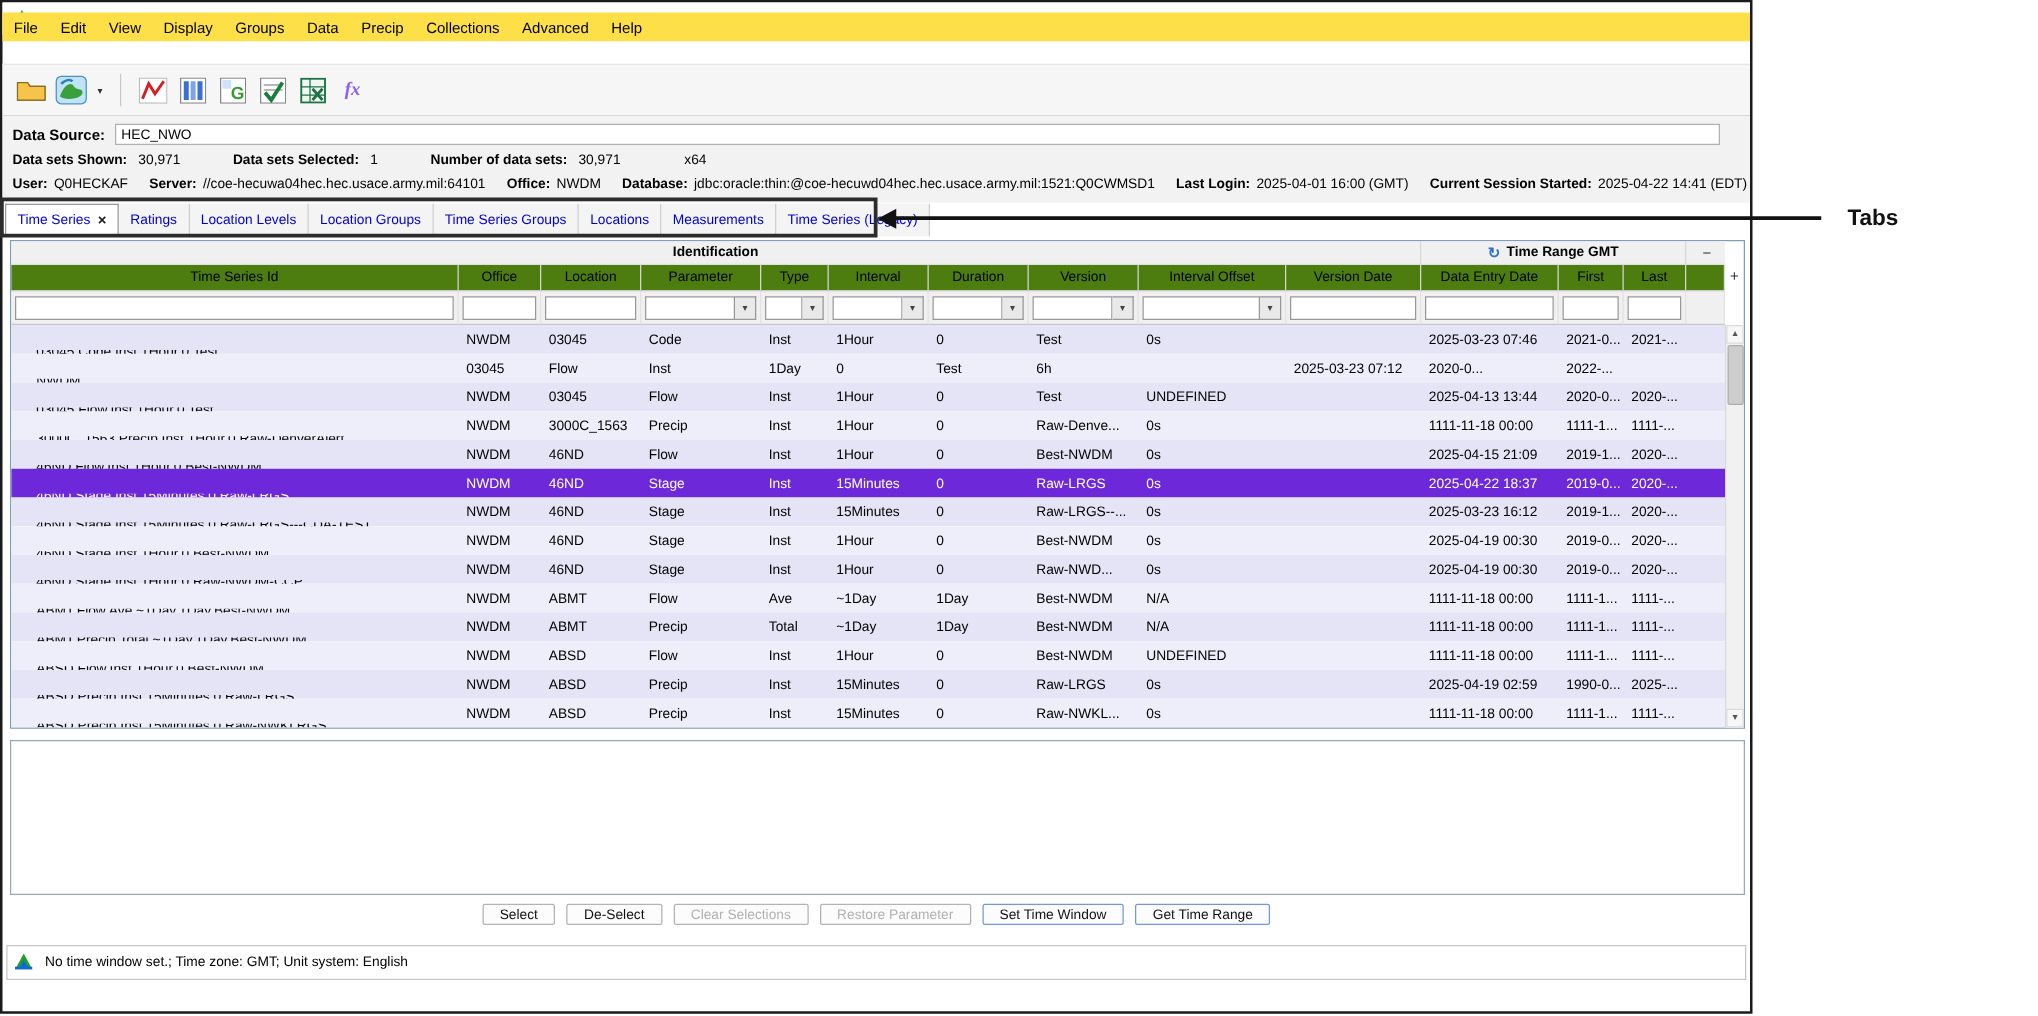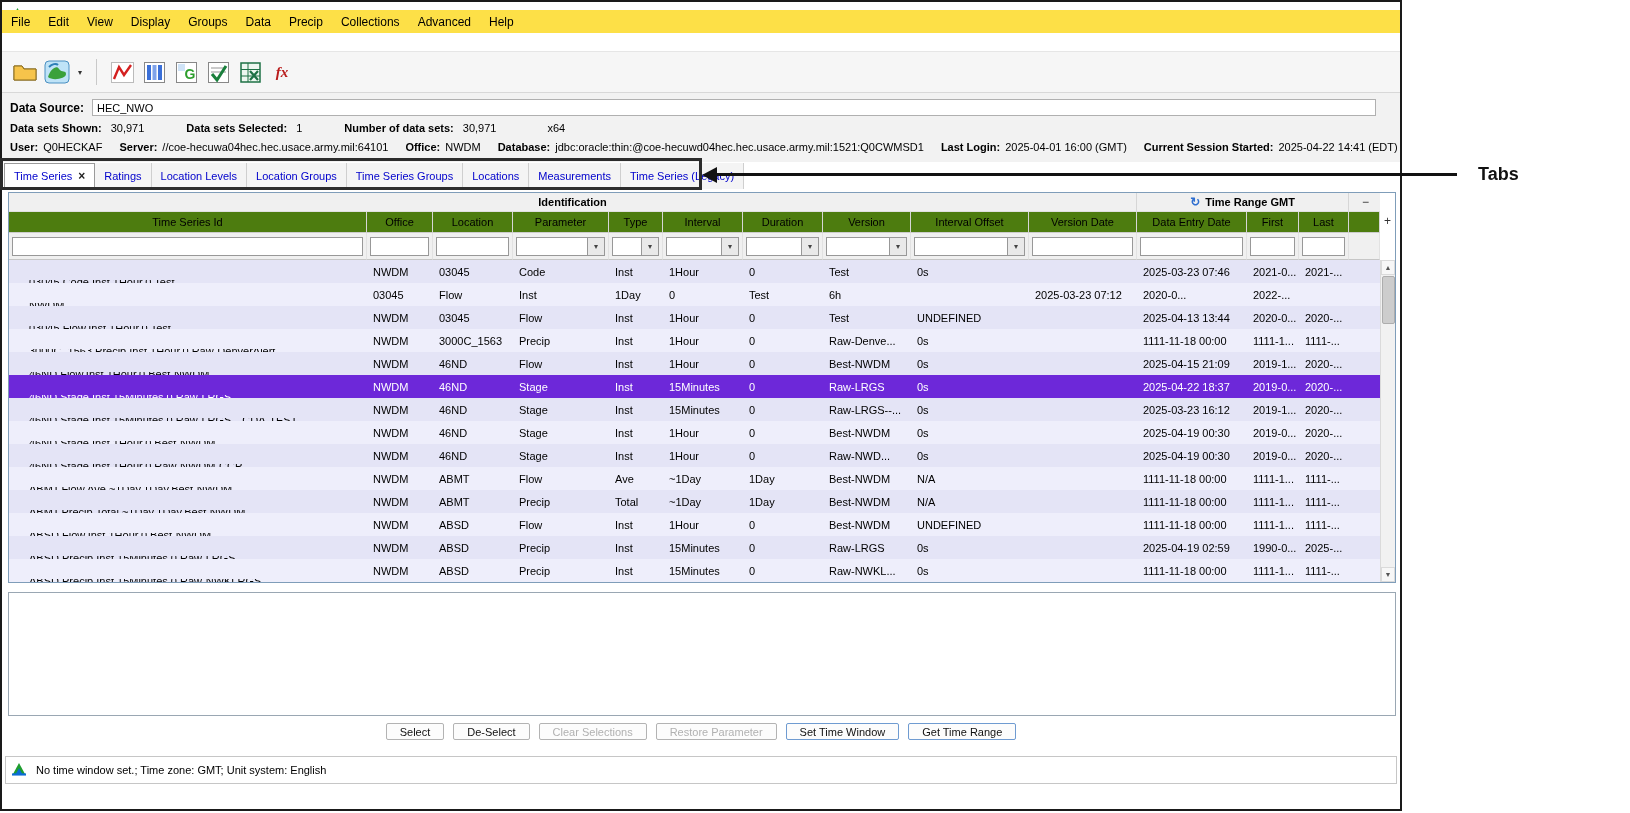--- a/index.html
+++ b/index.html
@@ -15,21 +15,21 @@
   .win-controls { margin-left:auto; display:flex; height:100%; }
   .win-btn { width:46px; height:100%; display:flex; align-items:center; justify-content:center; font-size:13px; color:#111; }
 
   .menubar { position:absolute; left:0; top:8px; width:100%; height:23px; background:#fde047; display:flex; align-items:center; font-size:12px; color:#000; }
   .menu-item { padding:3px 9px; }
 
   .toolbar { position:absolute; left:0; top:49px; width:100%; height:42px; background:#f6f6f6; border-top:1px solid #e6e6e6; border-bottom:1px solid #d8d8d8; display:flex; align-items:center; padding-left:8px; }
   .tool-btn { height:32px; min-width:30px; display:flex; align-items:center; justify-content:center; margin-right:2px; }
   .caret-btn { width:12px; height:32px; display:flex; align-items:center; justify-content:center; font-size:8px; color:#333; }
   .tool-sep { width:1px; height:26px; background:#c9c9c9; margin:0 10px; }
-  .fx-label { font-style:italic; font-weight:bold; font-size:15px; font-family:"Liberation Serif", serif; color:#b91c1c; }
+  .fx-label { font-style:italic; font-weight:bold; font-size:15px; font-family:"Liberation Serif", serif; color:#8b5cf6; }
 
   .infopanel { position:absolute; left:0; top:91px; width:100%; height:69px; background:#f2f2f2; padding:6px 8px 0 8px; font-size:11px; color:#000; }
   .ds-row { display:flex; align-items:center; }
   .ds-label { font-weight:bold; font-size:12px; white-space:nowrap; }
   .ds-field { width:1284px; height:17px; background:#ffffff; border:1px solid #b0b0b0; margin-left:8px; padding:0 4px; font-size:11px; display:flex; align-items:center; }
   .stats-row { margin-top:6px; display:flex; }
   .stat-pair { display:flex; margin-right:42px; }
   .stat-label { font-weight:bold; }
   .stat-value { margin-left:9px; }
   .session-row { margin-top:7px; display:flex; }

